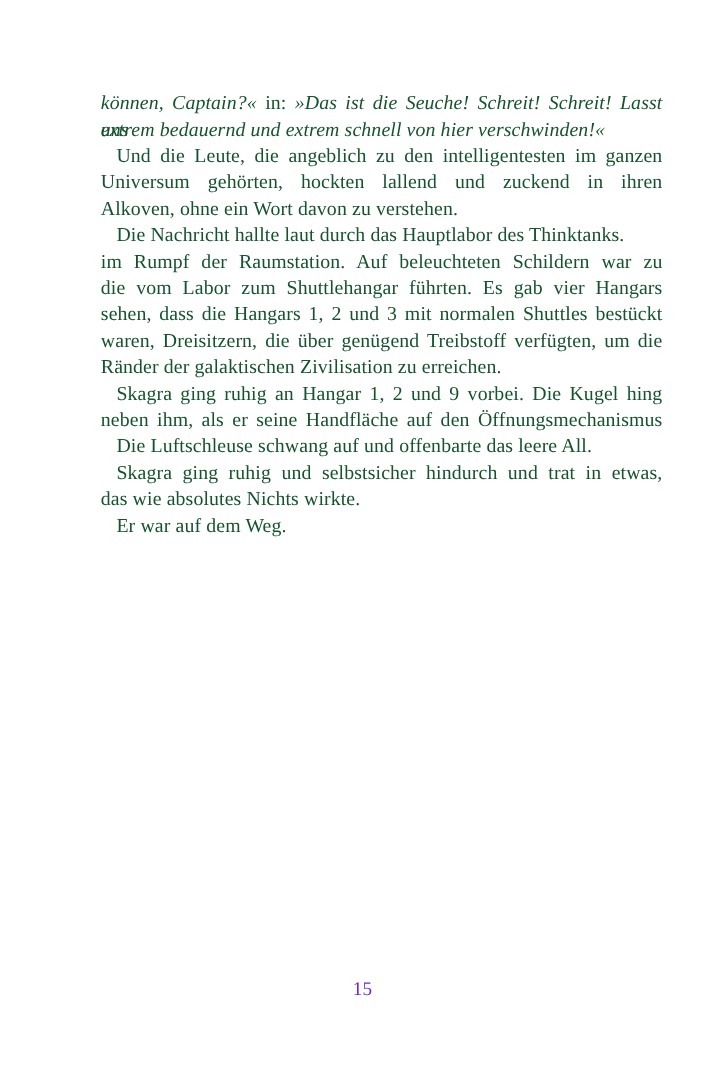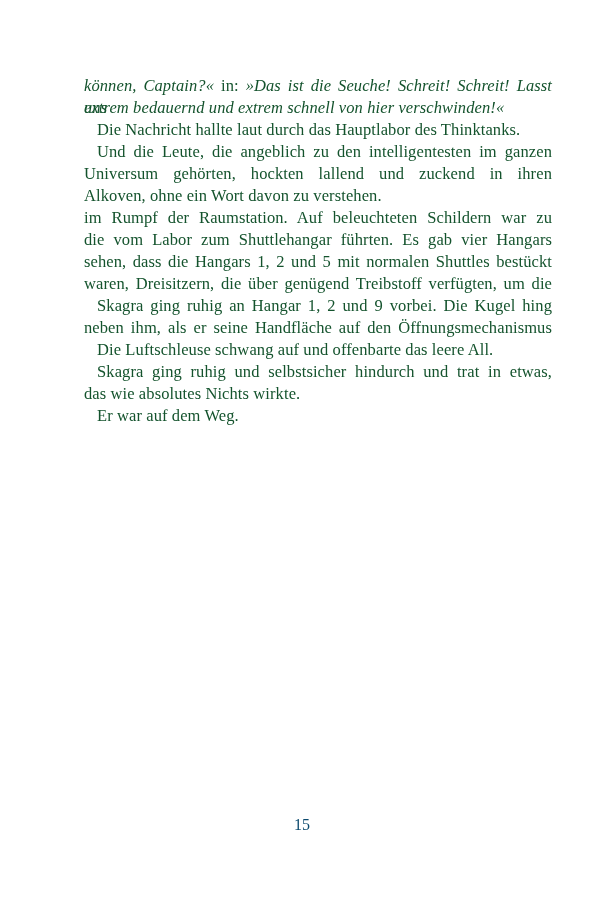--- a/index.html
+++ b/index.html
@@ -48,45 +48,46 @@
     font-style: italic;
   }
   .page-number {
     position: absolute;
     left: 68px;
     top: 814px;
     width: 468px;
     text-align: center;
     font-size: 16px;
     line-height: 22px;
-    color: #0c4a6e;
+    color: #6d28d9;
   }
 </style>
 </head>
 <body>
 
 <div class="page">
   <div class="text-block">
       <div class="paragraph">
         <div class="line"><span class="seg it">können, Captain?«</span><span class="seg"> in: </span><span class="seg it">»Das ist die Seuche! Schreit! Schreit! Lasst uns</span></div>
         <div class="line last"><span class="seg it">extrem bedauernd und extrem schnell von hier verschwinden!«</span></div>
       </div>
       <div class="paragraph">
-        <div class="line last indent"><span class="seg">Die Nachricht hallte laut durch das Hauptlabor des Thinktanks.</span></div>
-      </div>
-      <div class="paragraph">
         <div class="line indent"><span class="seg">Und die Leute, die angeblich zu den intelligentesten im ganzen</span></div>
         <div class="line"><span class="seg">Universum gehörten, hockten lallend und zuckend in ihren</span></div>
         <div class="line last"><span class="seg">Alkoven, ohne ein Wort davon zu verstehen.</span></div>
       </div>
       <div class="paragraph">
+        <div class="line last indent"><span class="seg">Die Nachricht hallte laut durch das Hauptlabor des Thinktanks.</span></div>
+      </div>
+      <div class="paragraph">
         <div class="line"><span class="seg">im Rumpf der Raumstation. Auf beleuchteten Schildern war zu</span></div>
         <div class="line"><span class="seg">die vom Labor zum Shuttlehangar führten. Es gab vier Hangars</span></div>
-        <div class="line"><span class="seg">sehen, dass die Hangars 1, 2 und 5 mit normalen Shuttles bestückt</span></div>
+        <div class="line"><span class="seg">sehen, dass die Hangars 1, 2 und 3 mit normalen Shuttles bestückt</span></div>
         <div class="line"><span class="seg">waren, Dreisitzern, die über genügend Treibstoff verfügten, um die</span></div>
+        <div class="line last"><span class="seg">Ränder der galaktischen Zivilisation zu erreichen.</span></div>
       </div>
       <div class="paragraph">
         <div class="line indent"><span class="seg">Skagra ging ruhig an Hangar 1, 2 und 9 vorbei. Die Kugel hing</span></div>
         <div class="line"><span class="seg">neben ihm, als er seine Handfläche auf den Öffnungsmechanismus</span></div>
       </div>
       <div class="paragraph">
         <div class="line last indent"><span class="seg">Die Luftschleuse schwang auf und offenbarte das leere All.</span></div>
       </div>
       <div class="paragraph">
         <div class="line indent"><span class="seg">Skagra ging ruhig und selbstsicher hindurch und trat in etwas,</span></div>

